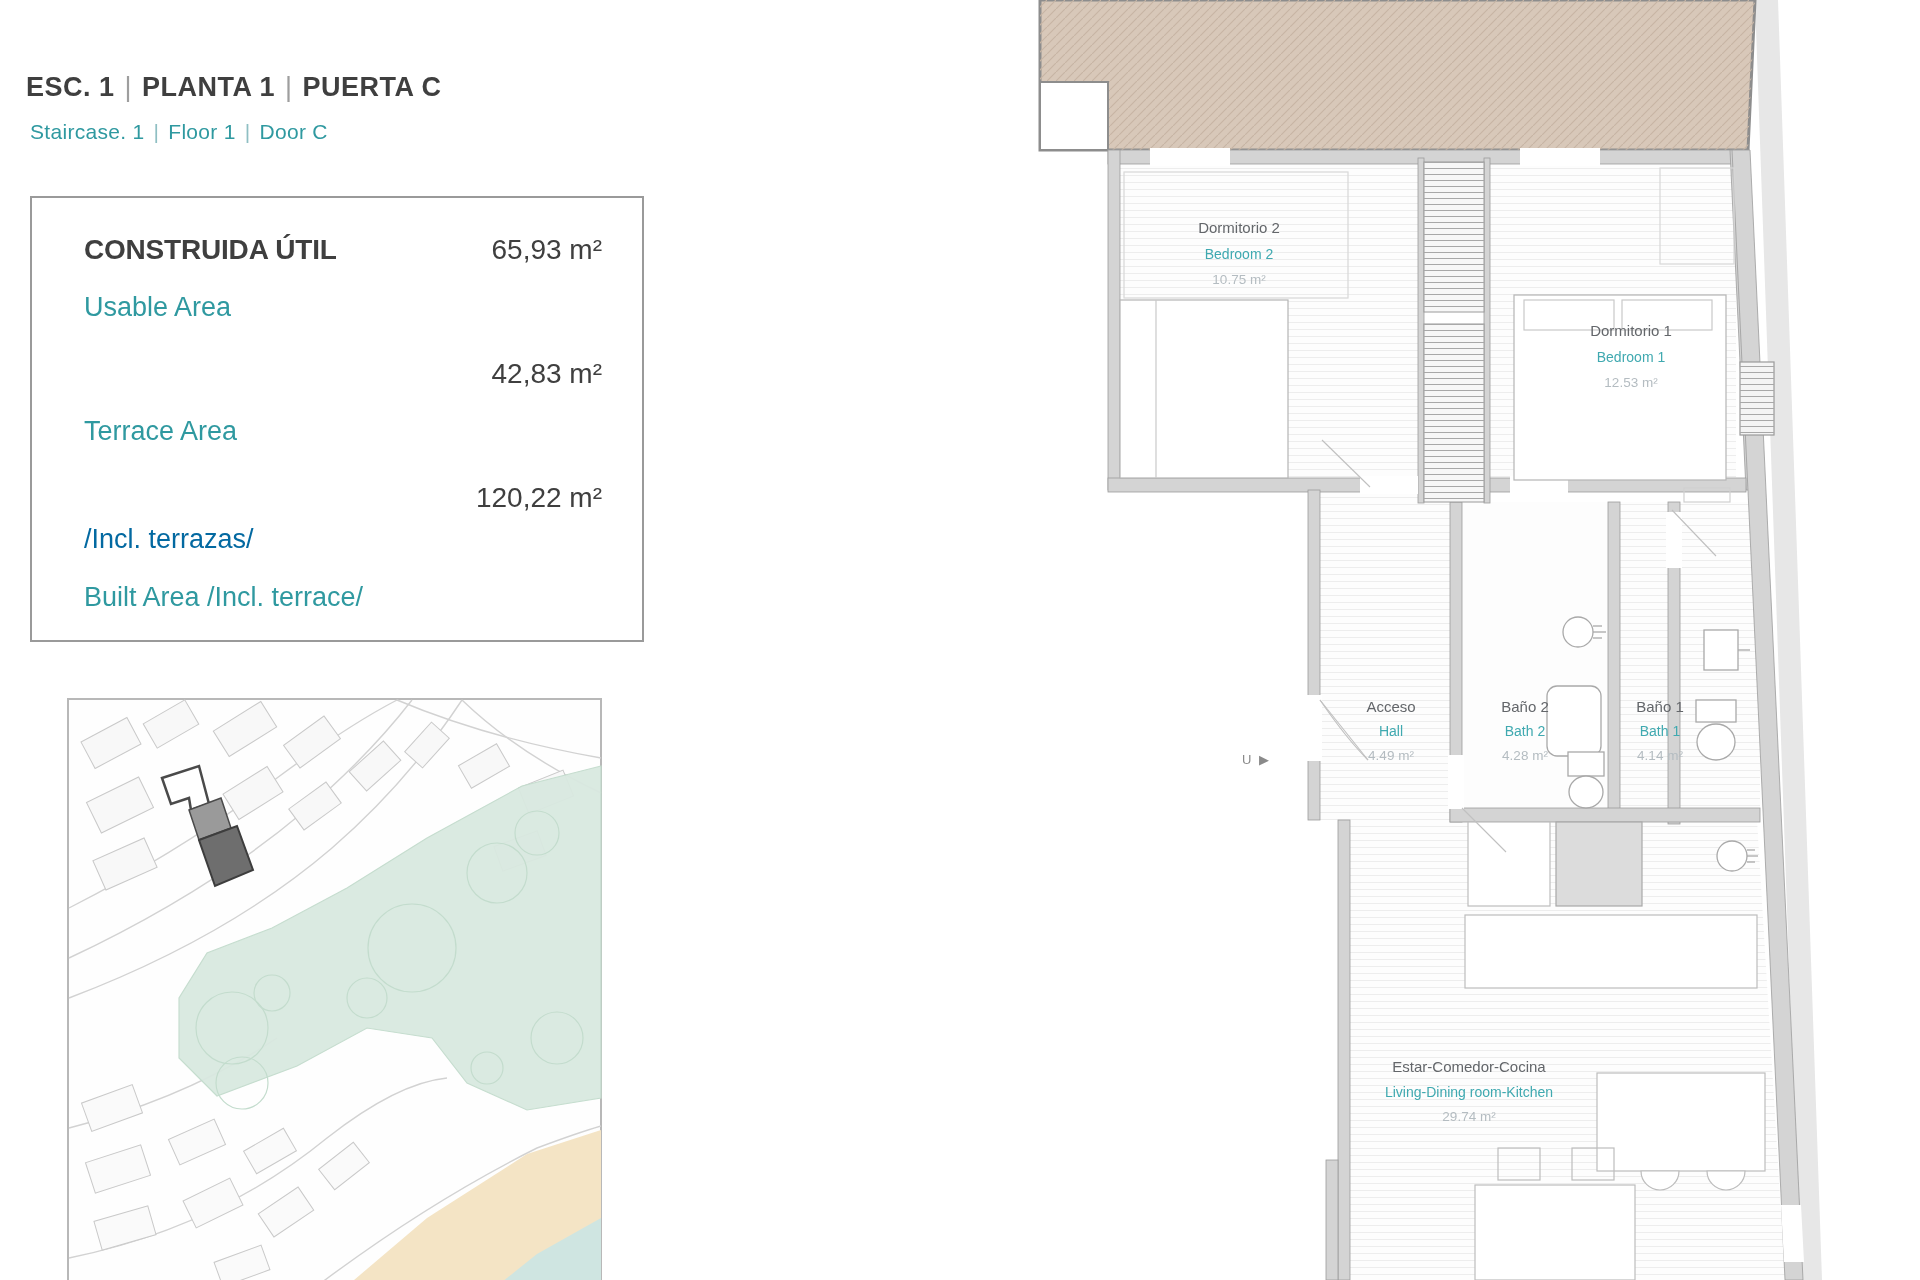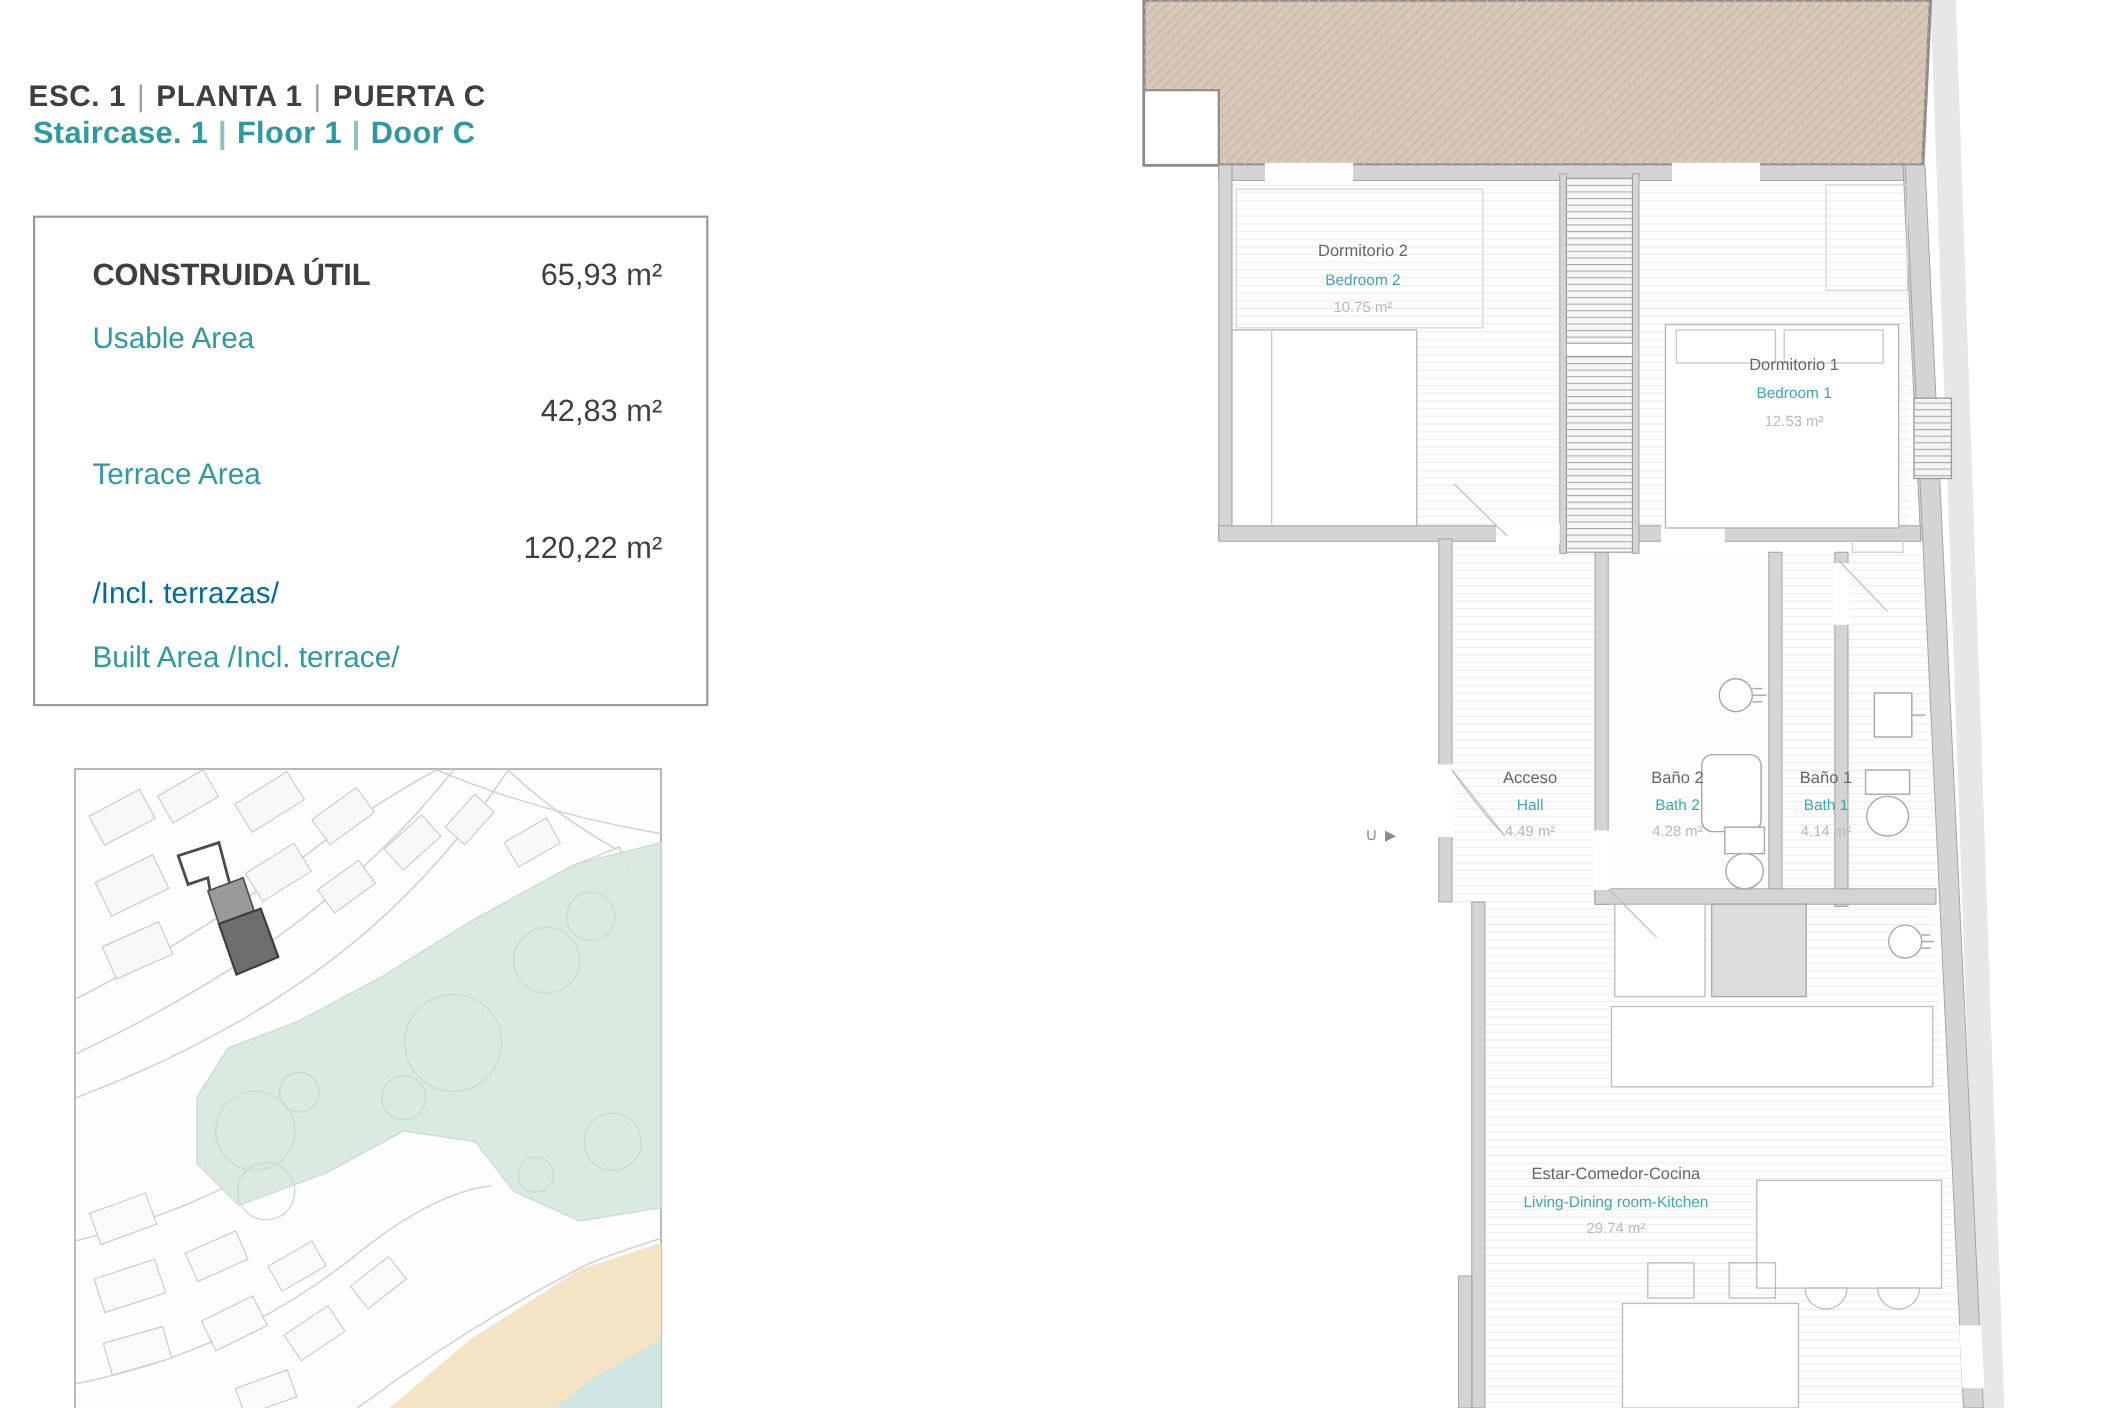--- a/index.html
+++ b/index.html
@@ -1,21 +1,21 @@
 <!DOCTYPE html>
 <html><head>
 <meta charset="utf-8">
 <style>
   html,body{margin:0;padding:0;background:#ffffff;}
   .page{position:relative;width:1920px;height:1280px;background:#ffffff;overflow:hidden;
         font-family:"Liberation Sans","DejaVu Sans",sans-serif;}
   
   .title{position:absolute;left:26px;top:72px;font-size:27px;font-weight:bold;color:#3f3f3f;letter-spacing:.5px;}
   .title .sep{color:#9e9e9e;font-weight:normal;padding:0 10px;}
-  .subtitle{position:absolute;left:30px;top:105px;font-size:28px;font-weight:bold;color:#2f99a0;letter-spacing:.3px;}
+  .subtitle{position:absolute;left:30px;top:120px;font-size:21px;font-weight:normal;color:#2f99a0;letter-spacing:.3px;}
   .subtitle .sep{color:#8fbfc3;padding:0 9px;}
   .area-box{position:absolute;left:30px;top:196px;width:614px;height:446px;border:2px solid #9a9a9a;box-sizing:border-box;background:#fff;}
   .area-label{position:absolute;left:52px;font-size:28px;font-weight:bold;color:#3f3f3f;letter-spacing:-.2px;white-space:nowrap;}
   .area-label2{position:absolute;left:52px;font-size:27px;color:#0369a1;white-space:nowrap;}
   .area-en{position:absolute;left:52px;font-size:27px;color:#2f99a0;white-space:nowrap;margin-top:16px;}
   .area-val{position:absolute;right:40px;font-size:28px;color:#3f3f3f;white-space:nowrap;text-align:right;}
   
   .map-box{position:absolute;left:67px;top:698px;width:535px;height:590px;}
   
   .plan-box{position:absolute;left:1020px;top:0;width:900px;height:1280px;}

